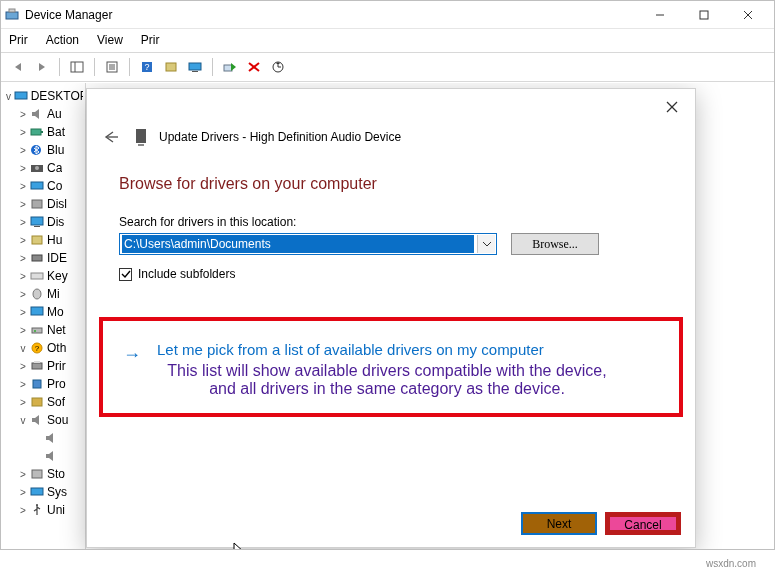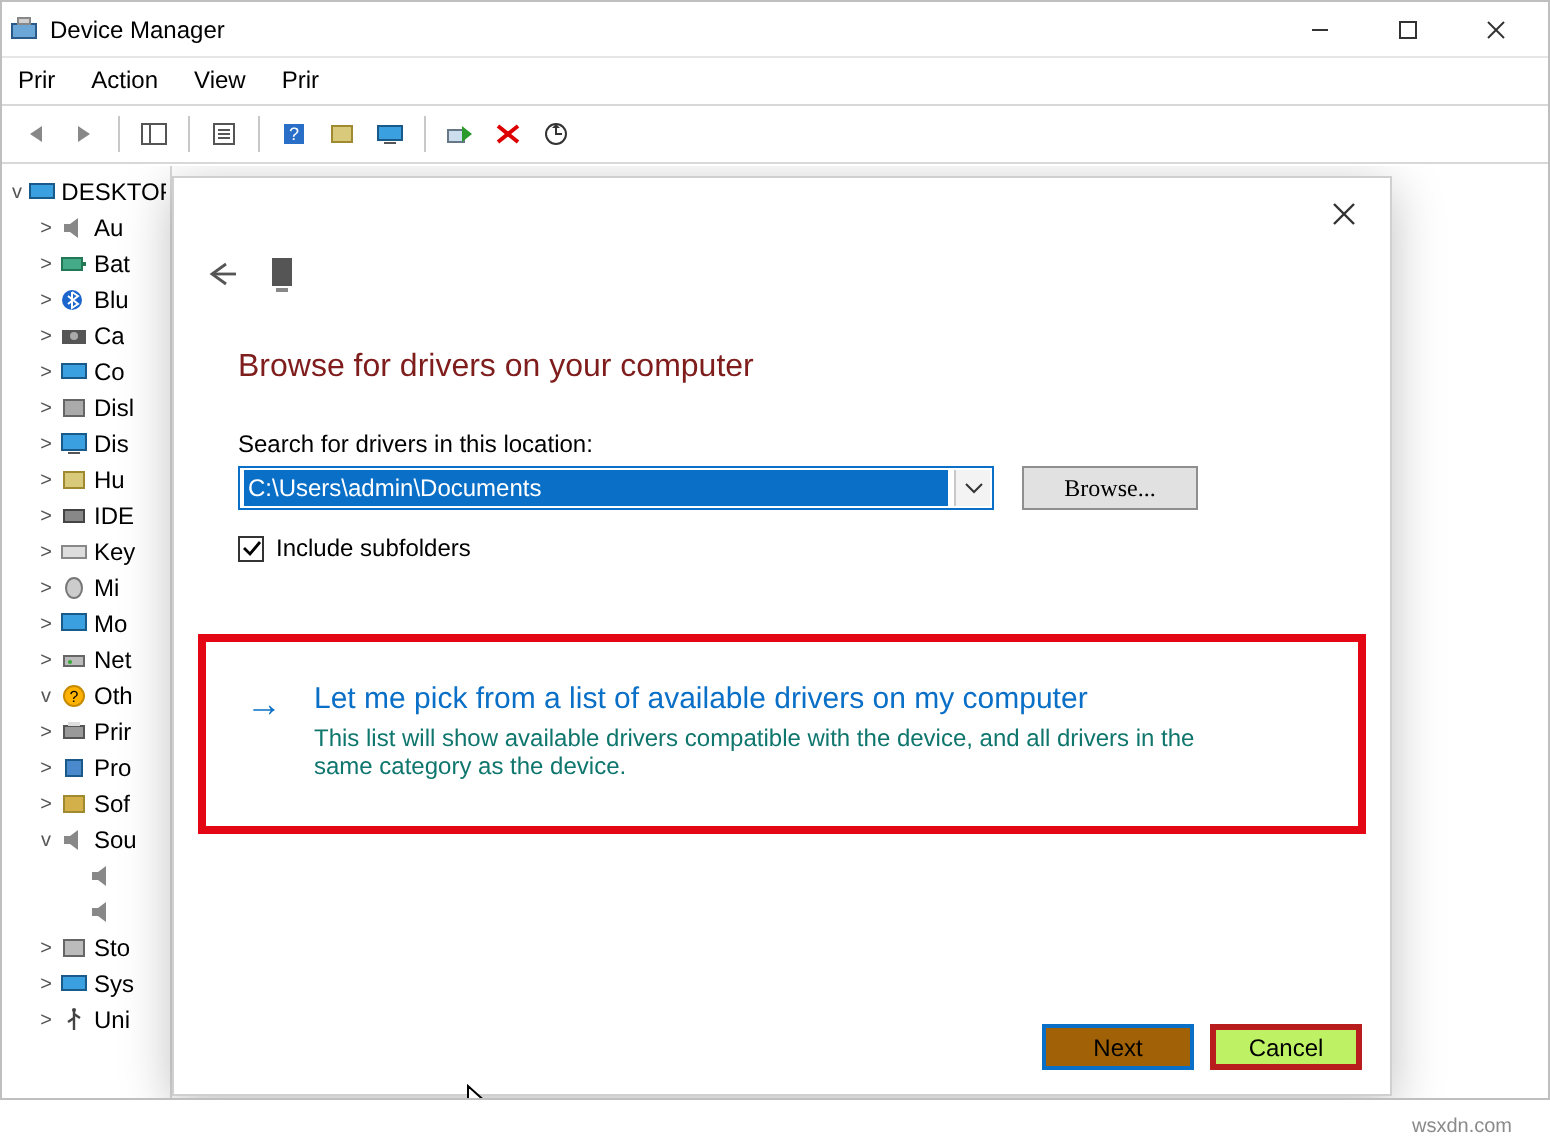--- a/index.html
+++ b/index.html
@@ -35,23 +35,23 @@
   .combo { position: relative; flex: 0 0 378px; height: 22px; border: 1px solid #0a6fc7; background: #fff; padding-left: 20px; }
   .combo input { position: absolute; left: 2px; top: 1px; right: 22px; bottom: 1px; border: 0; outline: 0; font-size: 12px; background: #0a6fc7; color: #fff; padding: 0 2px; height: 18px; width: calc(100% - 24px); }
   .combo .dd { position: absolute; right: 1px; top: 1px; width: 18px; height: 18px; display: flex; align-items: center; justify-content: center; color: #333; border-left: 1px solid #c8c8c8; background: #f3f3f3; }
   .browse-btn { width: 88px; height: 22px; border: 1px solid #8f8f8f; background: #e1e1e1; font-size: 12px; font-family: Liberation Serif, serif; }
   .chk-row { display: flex; align-items: center; gap: 6px; margin-top: 12px; }
   .chk { width: 13px; height: 13px; border: 1px solid #333; display: flex; align-items: center; justify-content: center; font-size: 10px; line-height: 1; }
   .pick-box { margin: 36px 12px 0 12px; border: 4px solid #e30613; padding: 20px 20px 24px 20px; height: 100px; }
   .pick-inner { display: flex; gap: 12px; }
   .pick-arrow { width: 22px; color: #0a6fc7; font-size: 18px; line-height: 1; padding-top: 2px; }
   .pick-ttl { color: #0a6fc7; font-size: 15px; margin-bottom: 4px; }
-  .pick-desc { color: #0f766e; font-size: 12px; max-width: 460px; }
+  .pick-desc { color: #4c1d95; font-size: 16px; max-width: 460px; text-align: center; }
   .dlg-btns { position: absolute; right: 14px; bottom: 12px; display: flex; gap: 8px; }
-  .dlg-btns button { width: 76px; height: 23px; font-size: 12px; border: 3px solid #b91c1c; background: #bef264; }
+  .dlg-btns button { width: 76px; height: 23px; font-size: 12px; border: 5px solid #b91c1c; background: #ec4899; }
   .dlg-btns .primary { border: 2px solid #0a6fc7; background: #a16207; }
   .cursor { position: absolute; left: 232px; top: 459px; font-size: 16px; color: #000; pointer-events: none; }
   .footer-note { position: absolute; right: 19px; bottom: 4px; font-size: 10px; color: #8a8a8a; font-family: Liberation Sans, sans-serif; }
   svg { display: block; }
 </style>
 </head>
 <body>
 
 <div class="win-frame">
   <div class="titlebar">
@@ -397,20 +397,21 @@
               <path d="M10 2 L3 7 L10 12" fill="none" stroke="#555" stroke-width="1.4"></path>
               <line x1="3" y1="7" x2="15" y2="7" stroke="#555" stroke-width="1.4"></line>
             </svg>
         </div>
         <div class="hicon">
           <svg width="12" height="18">
               <rect x="1" y="1" width="10" height="14" fill="#555"></rect>
               <rect x="3" y="16" width="6" height="2" fill="#888"></rect>
             </svg>
         </div>
+        <div class="htxt">Update Drivers - High Definition Audio Device</div>
       </div>
       <div class="dlg-title">Browse for drivers on your computer</div>
       <div class="dlg-body">
         <div class="lbl-small">Search for drivers in this location:</div>
         <div class="path-row">
           <div class="combo">
             <input value="C:\Users\admin\Documents" style="">
             <div class="dd">
               <svg width="10" height="10">
                   <path d="M1 3 L5 7 L9 3" fill="none" stroke="#333"></path>

